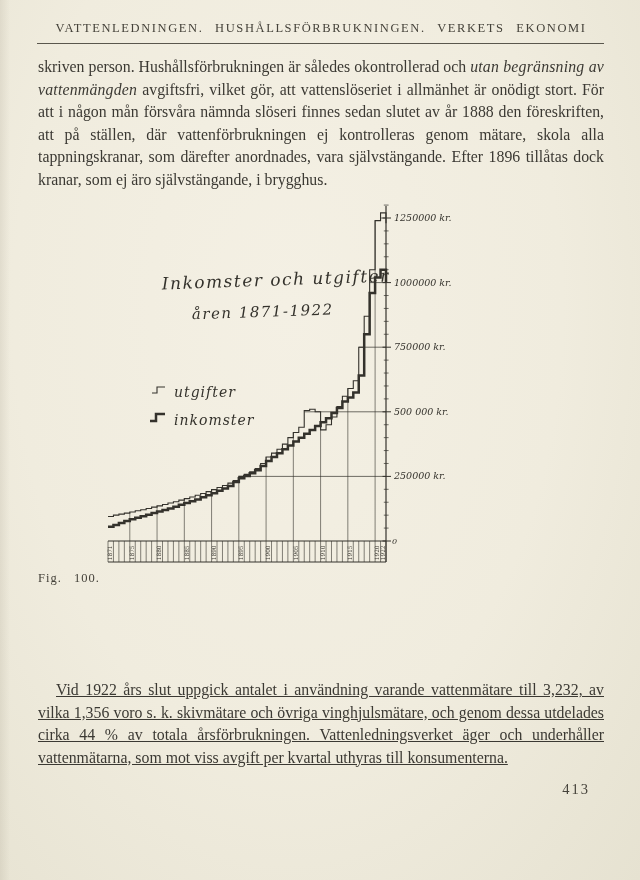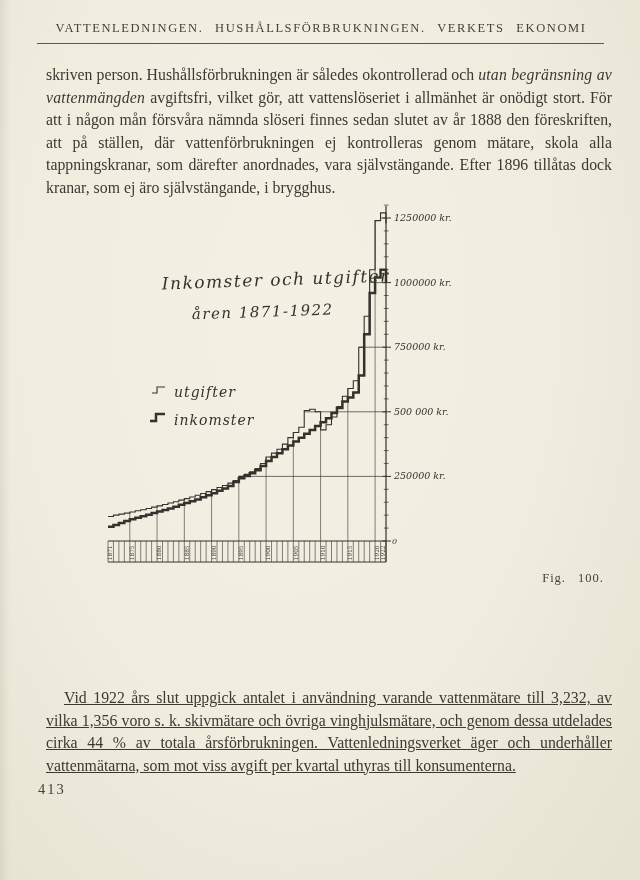--- a/index.html
+++ b/index.html
@@ -9,30 +9,30 @@
     background:radial-gradient(ellipse at 45% 35%, #f4f0e4 0%, #f0ecde 55%, #e6e2d1 100%);
     color:#3c3a33;
   }
   .page::before{content:"";position:absolute;left:0;top:0;width:10px;height:100%;
     background:linear-gradient(90deg,rgba(120,110,90,.12),rgba(120,110,90,0));}
   .running-header{
     position:absolute;top:21px;left:38px;width:566px;text-align:center;
     font-size:12.5px;letter-spacing:1.6px;word-spacing:7px;color:#45423a;
   }
   .header-rule{position:absolute;top:43px;left:37px;width:567px;height:1px;background:#5a574d;}
-  .body-par{position:absolute;left:38px;width:566px;margin:8px;
+  .body-par{position:absolute;left:38px;width:566px;margin:0;
     font-size:15.8px;line-height:22.5px;text-align:justify;color:#3b3933;}
   .body-par i{letter-spacing:.2px;}
   #p1{top:56px;}
   #p2{top:607px;text-indent:18px;}
   #p3{top:679px;text-indent:18px;text-decoration:underline;}
   #chart{position:absolute;left:40px;top:200px;}
-  .fig-caption{position:absolute;top:571px;left:38px;width:566px;text-align:right;
+  .fig-caption{position:absolute;top:571px;left:38px;width:566px;text-align:left;
     font-size:12.5px;letter-spacing:1px;word-spacing:8px;color:#45423a;}
-  .page-number{position:absolute;top:781px;left:38px;width:552px;text-align:left;
+  .page-number{position:absolute;top:781px;left:38px;width:552px;text-align:right;
     font-size:14.5px;letter-spacing:2px;color:#45423a;}
 </style>
 </head>
 <body>
 
 <div class="page">
 
   <div class="running-header">VATTENLEDNINGEN.  HUSHÅLLSFÖRBRUKNINGEN.  VERKETS EKONOMI</div>
   <div class="header-rule"></div>
 

